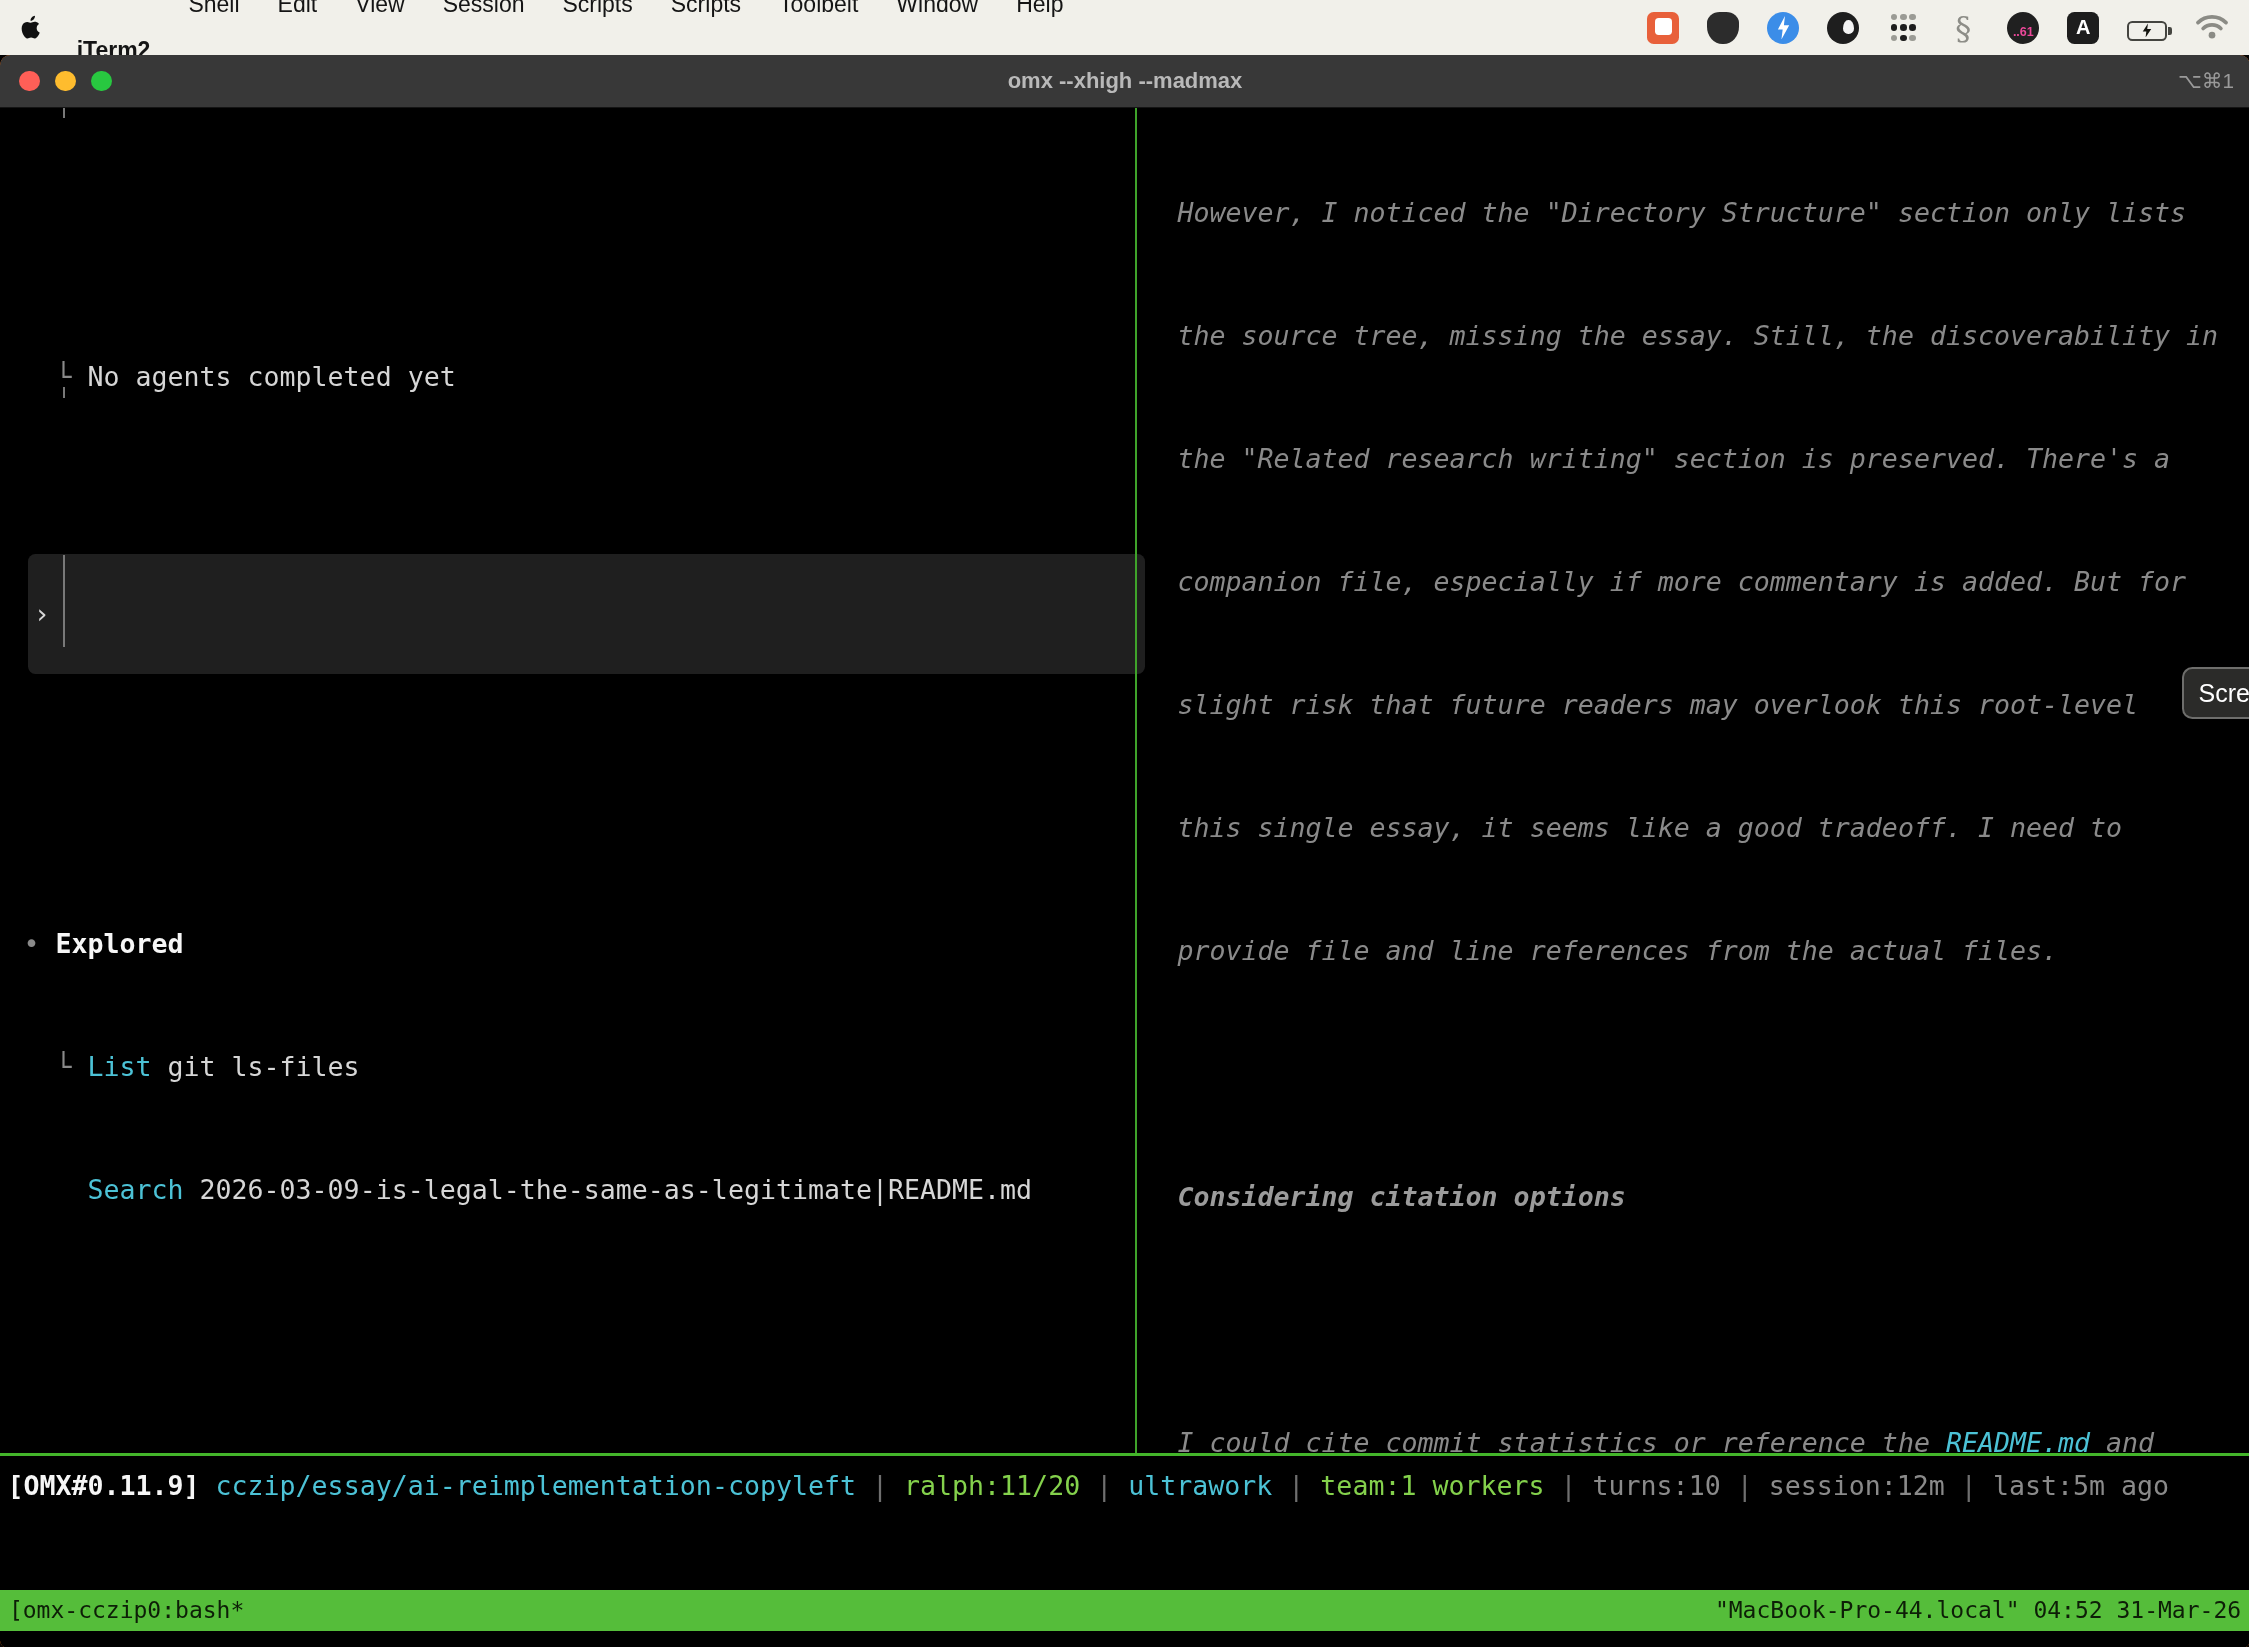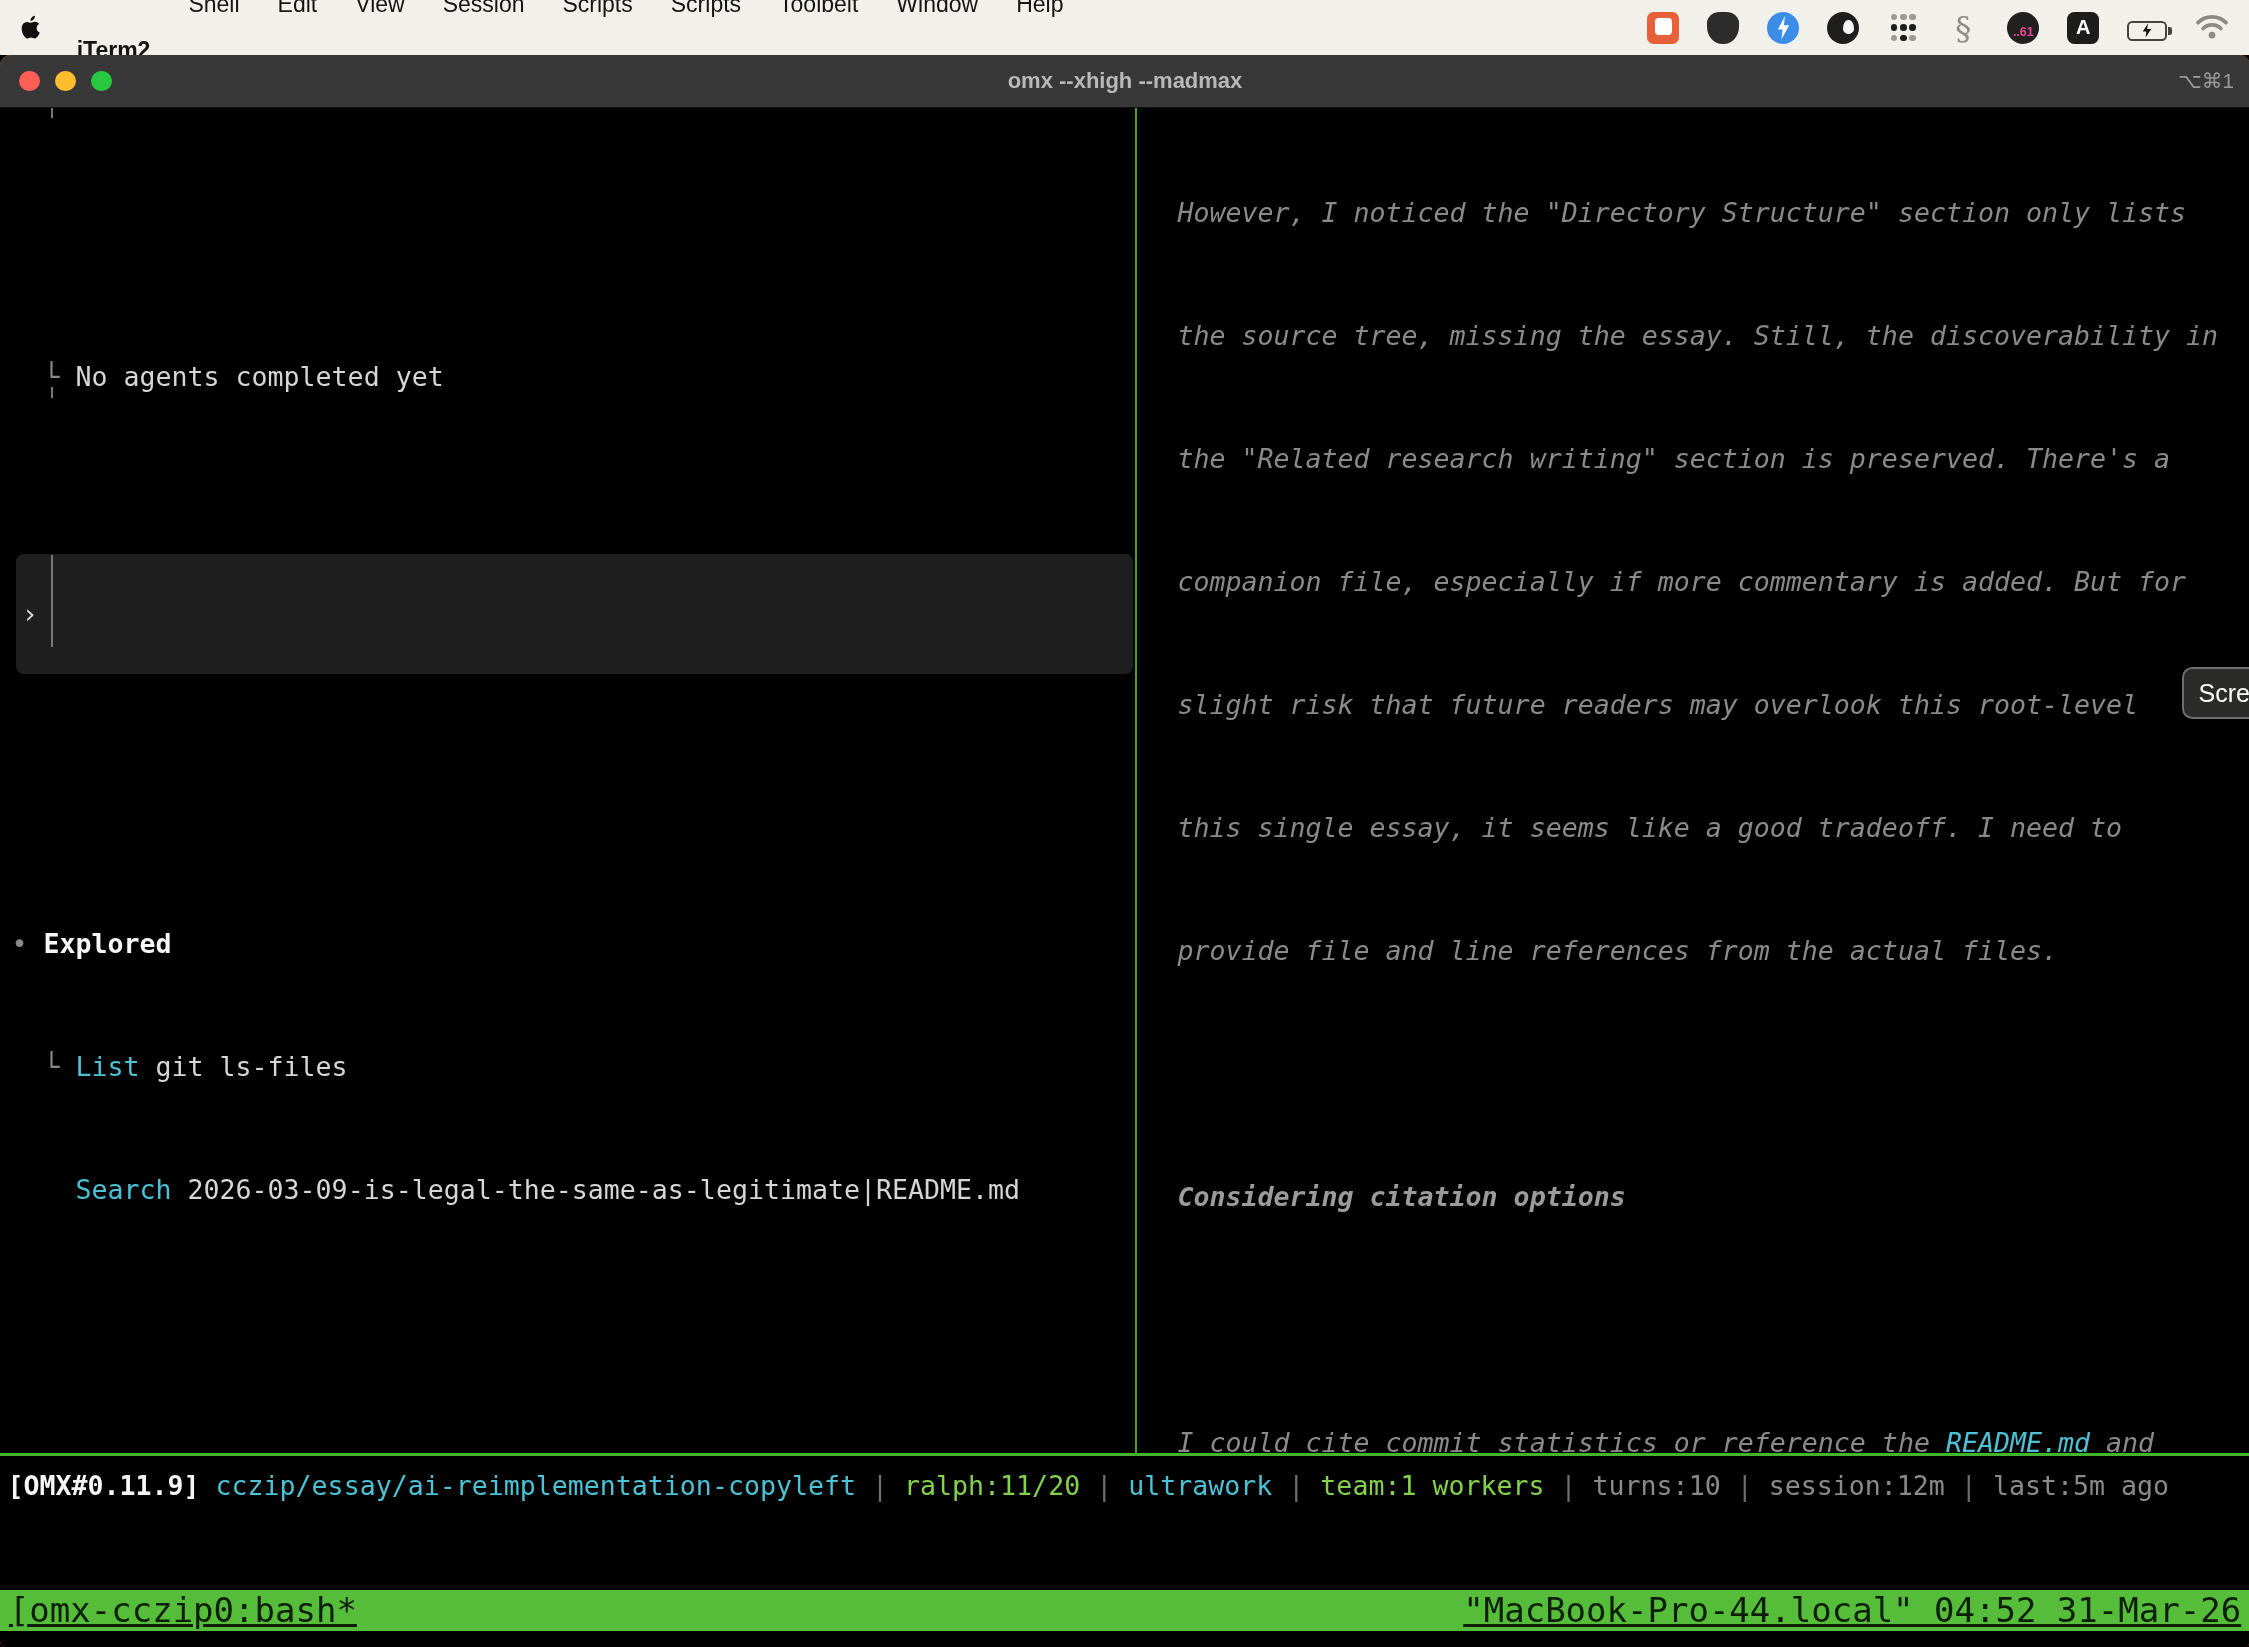--- a/index.html
+++ b/index.html
@@ -55,21 +55,21 @@
   .lights { display:flex; gap:15.5px; padding-left:19px; z-index:2; }
   .light { width:20.7px; height:20.7px; border-radius:50%; }
   .l-close{ background:#ff5f57; } .l-min{ background:#febc2e; } .l-zoom{ background:#28c840; }
   .wtitle { position:absolute; left:0; right:0; text-align:center; font:bold 22px "Liberation Sans",sans-serif; color:#b9b9b9; }
   .hotkey { margin-left:auto; padding-right:16px; color:#9a9a9a; font:20.7px "Liberation Sans",sans-serif; z-index:2; }
 
   
   .term { position:absolute; top:53px; left:0; right:0; bottom:0; background:#000; }
   .pane { position:absolute; top:0; font-size:26.6px; line-height:41px; white-space:pre;
           color:#d6d6d6; overflow:hidden; }
-  .pane.left  { left:4px; width:1135px; height:1345px; padding:1.5px 0 0 7.4px; }
+  .pane.left  { left:16px; width:1135px; height:1345px; padding:1.5px 0 0 7.4px; }
   .pane.right { left:1138px; width:1112px; height:1345px; padding:1.5px 0 0 7.4px; }
   .vdiv  { position:absolute; left:1135px; top:0; width:2.2px; height:1347px; background:#3fa32a; }
   .hrule { position:absolute; left:0; right:0; top:1345px; height:3px; background:#43b52a; }
 
   .row { height:41px; overflow:hidden; }
   .inputbox { height:120px; margin:34px 5.9px 0 4.4px; background:#1f1f1f; border-radius:7.4px;
               display:flex; align-items:center; padding:0 5.9px; overflow:hidden; }
   .leftmain { margin-top:44px; }
 
   .stem { position:absolute; width:1.5px; background:#787878; }
@@ -93,22 +93,22 @@
   .tooltip { position:absolute; right:0; top:559px; height:52px; min-width:63px;
              background:#2b2b29; border:2.2px solid #6e6e6c; border-right:none;
              border-radius:10.3px 0 0 10.3px; color:#fff;
              font:25px "Liberation Sans",sans-serif; display:flex; align-items:center;
              padding-left:14.8px; z-index:5; }
 
   
   .omxrow { position:absolute; left:0; right:0; top:1357px; height:41px; padding-left:7.4px;
             font-size:26.6px; line-height:41px; white-space:pre; overflow:hidden; }
   .tmuxbar { position:absolute; left:0; right:0; top:1482px; height:41px; background:#55bd3a;
-             color:#0d1e07; font-size:34px; line-height:41px; display:flex;
-             justify-content:space-between; padding:0 8.9px; white-space:pre; overflow:hidden;text-decoration:underline; }
+             color:#0d1e07; font-size:23px; line-height:41px; display:flex;
+             justify-content:space-between; padding:0 8.9px; white-space:pre; overflow:hidden; }
 </style>
 </head>
 <body>
 
 <div class="menubar">
   <div class="apple">
     <svg viewBox="0 0 24 28" width="22" height="26.6">
         <path d="M17.1 14.9c0-3 2.5-4.4 2.6-4.5-1.4-2.1-3.6-2.4-4.4-2.4-1.9-.2-3.6 1.1-4.6 1.1-1 0-2.4-1.1-4-1-2 0-3.9 1.2-5 3-2.1 3.7-.5 9.1 1.5 12.1 1 1.4 2.2 3.1 3.8 3 1.5-.1 2.1-1 4-1s2.4 1 4 1 2.7-1.5 3.7-2.9c1.2-1.7 1.6-3.3 1.7-3.4-.1-.1-3.3-1.3-3.3-5zM14 5.2c.8-1 1.4-2.4 1.2-3.8-1.2.1-2.7.8-3.5 1.8-.8.9-1.5 2.3-1.3 3.7 1.4.1 2.8-.7 3.6-1.7z" fill="#111"></path>
       </svg>
   </div>

